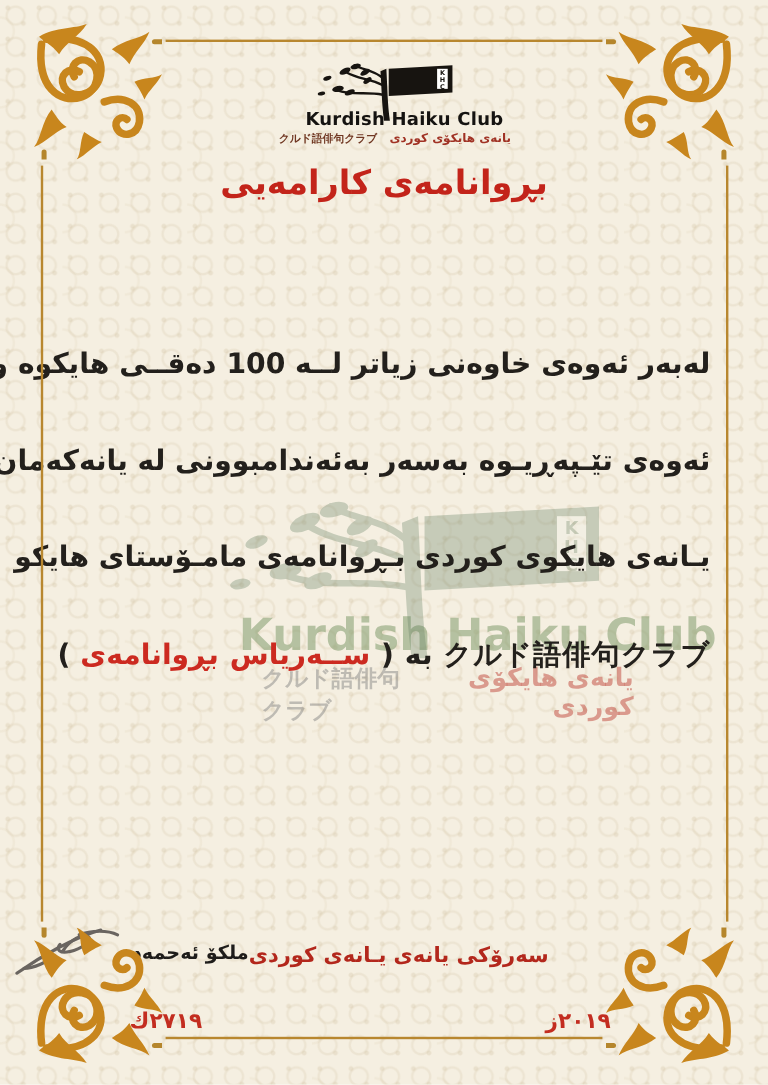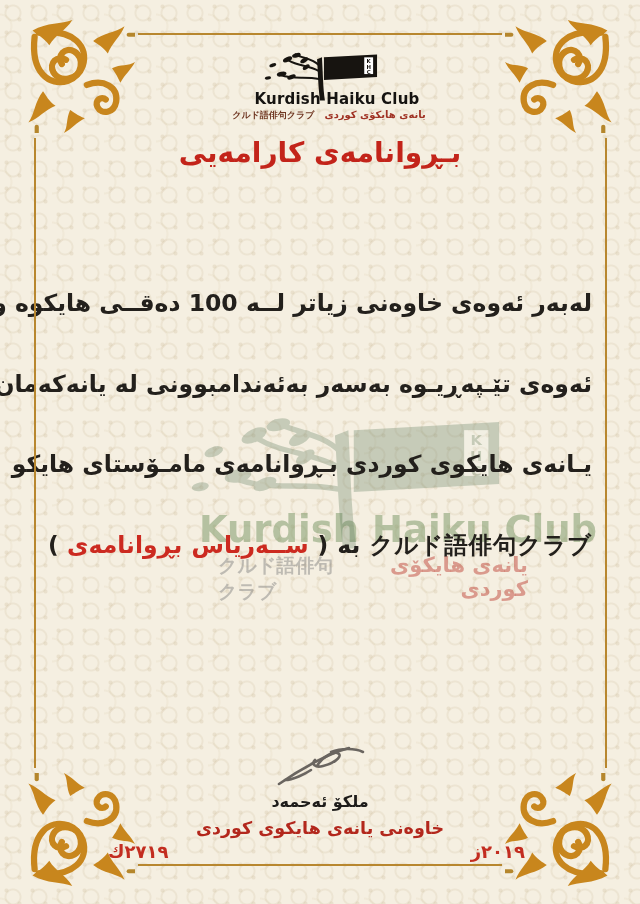--- a/index.html
+++ b/index.html
@@ -45,27 +45,27 @@
   .award-name{color:#cc2a20;}
   
   .watermark{position:absolute;left:158px;top:414px;width:370px;z-index:1;
     display:flex;flex-direction:column;align-items:center;pointer-events:none;}
   .wm-art{opacity:.30;}
   .wm-name{font-size:37px;font-weight:bold;color:rgba(118,148,98,0.50);white-space:nowrap;margin-top:-46px;margin-left:110px;}
   .wm-sub{display:flex;gap:22px;align-items:baseline;margin-top:2px;margin-left:60px;}
   .wm-sub-jp{font-size:19px;font-weight:bold;color:rgba(125,125,125,0.45);}
   .wm-sub-ku{font-size:21px;font-weight:bold;color:rgba(192,70,58,0.50);}
   
-  .sig-block{position:absolute;left:0;right:0;top:740px;display:flex;flex-direction:column;align-items:center;z-index:2;}
+  .sig-block{position:absolute;left:0;right:0;top:767px;display:flex;flex-direction:row;align-items:center;z-index:2;}
   .sig-name{font-size:16px;font-weight:bold;color:#1e1c1a;margin-top:0;}
   .sig-title{font-size:17.5px;font-weight:bold;color:#b3271c;margin-top:7px;}
   
   .year{position:absolute;bottom:42px;font-size:18px;font-weight:bold;color:#c32d20;direction:rtl;z-index:2;}
   .year-left{left:108px;}
-  .year-right{right:115px;margin-left:44px;}
+  .year-right{right:131px;margin-left:44px;}
 </style>
 </head>
 <body>
 
 <div class="page">
 
   <div class="bline b-top"></div>
   <div class="bline b-bottom"></div>
   <div class="bline b-left"></div>
   <div class="bline b-right"></div>
@@ -207,21 +207,21 @@
         </g>
       </g>
     </svg>
     <div class="logo-name">Kurdish Haiku Club</div>
     <div class="logo-sub">
       <span class="logo-sub-jp">クルド語俳句クラブ</span>
       <span class="logo-sub-ku" dir="rtl">یانەی هایکۆی کوردی</span>
     </div>
   </div>
 
-  <div class="title" dir="rtl">بـڕوانامەی کارامەیی</div>
+  <div class="title" dir="rtl">بڕوانامەی کارامەیی</div>
 
   <div class="body-text">
     <div class="bline-text">لەبەر ئەوەی خاوەنی زیاتر لــە 100 دەقــی هایکوە و</div>
     <div class="bline-text">ئەوەی تێـپەڕیـوە بەسەر بەئەندامبوونی لە یانەکەمان</div>
     <div class="bline-text">یـانەی هایکوی کوردی بـڕوانامەی مامـۆستای هایکو</div>
     <div class="bline-text">
       <span>クルド語俳句クラブ بە (</span>
       <span class="award-name">ســەریاس بڕوانامەی</span>
       <span>)</span>
     </div>
@@ -230,19 +230,19 @@
   <div class="sig-block">
     <svg width="110" height="52" viewBox="0 0 110 52">
       <g fill="none" stroke="#6a6560" stroke-width="2.6" stroke-linecap="round">
         <path d="M14,44 C34,30 62,14 84,8"></path>
         <path d="M52,26 C58,16 70,10 74,14 C77,17 68,24 58,26 C50,28 46,24 50,20"></path>
         <path d="M66,12 C76,8 90,8 98,12"></path>
         <path d="M20,40 C28,40 40,34 46,30"></path>
       </g>
     </svg>
     <div class="sig-name" dir="rtl">ملکۆ ئەحمەد</div>
-    <div class="sig-title" dir="rtl">خاوەنی یانەی هایکوی کوردی</div>
+    <div class="sig-title" dir="rtl">سەرۆکی یانەی یـانەی کوردی</div>
   </div>
 
   <div class="year year-left">٢٧١٩ك</div>
   <div class="year year-right">٢٠١٩ز</div>
 
 </div>
 
 </body></html>

